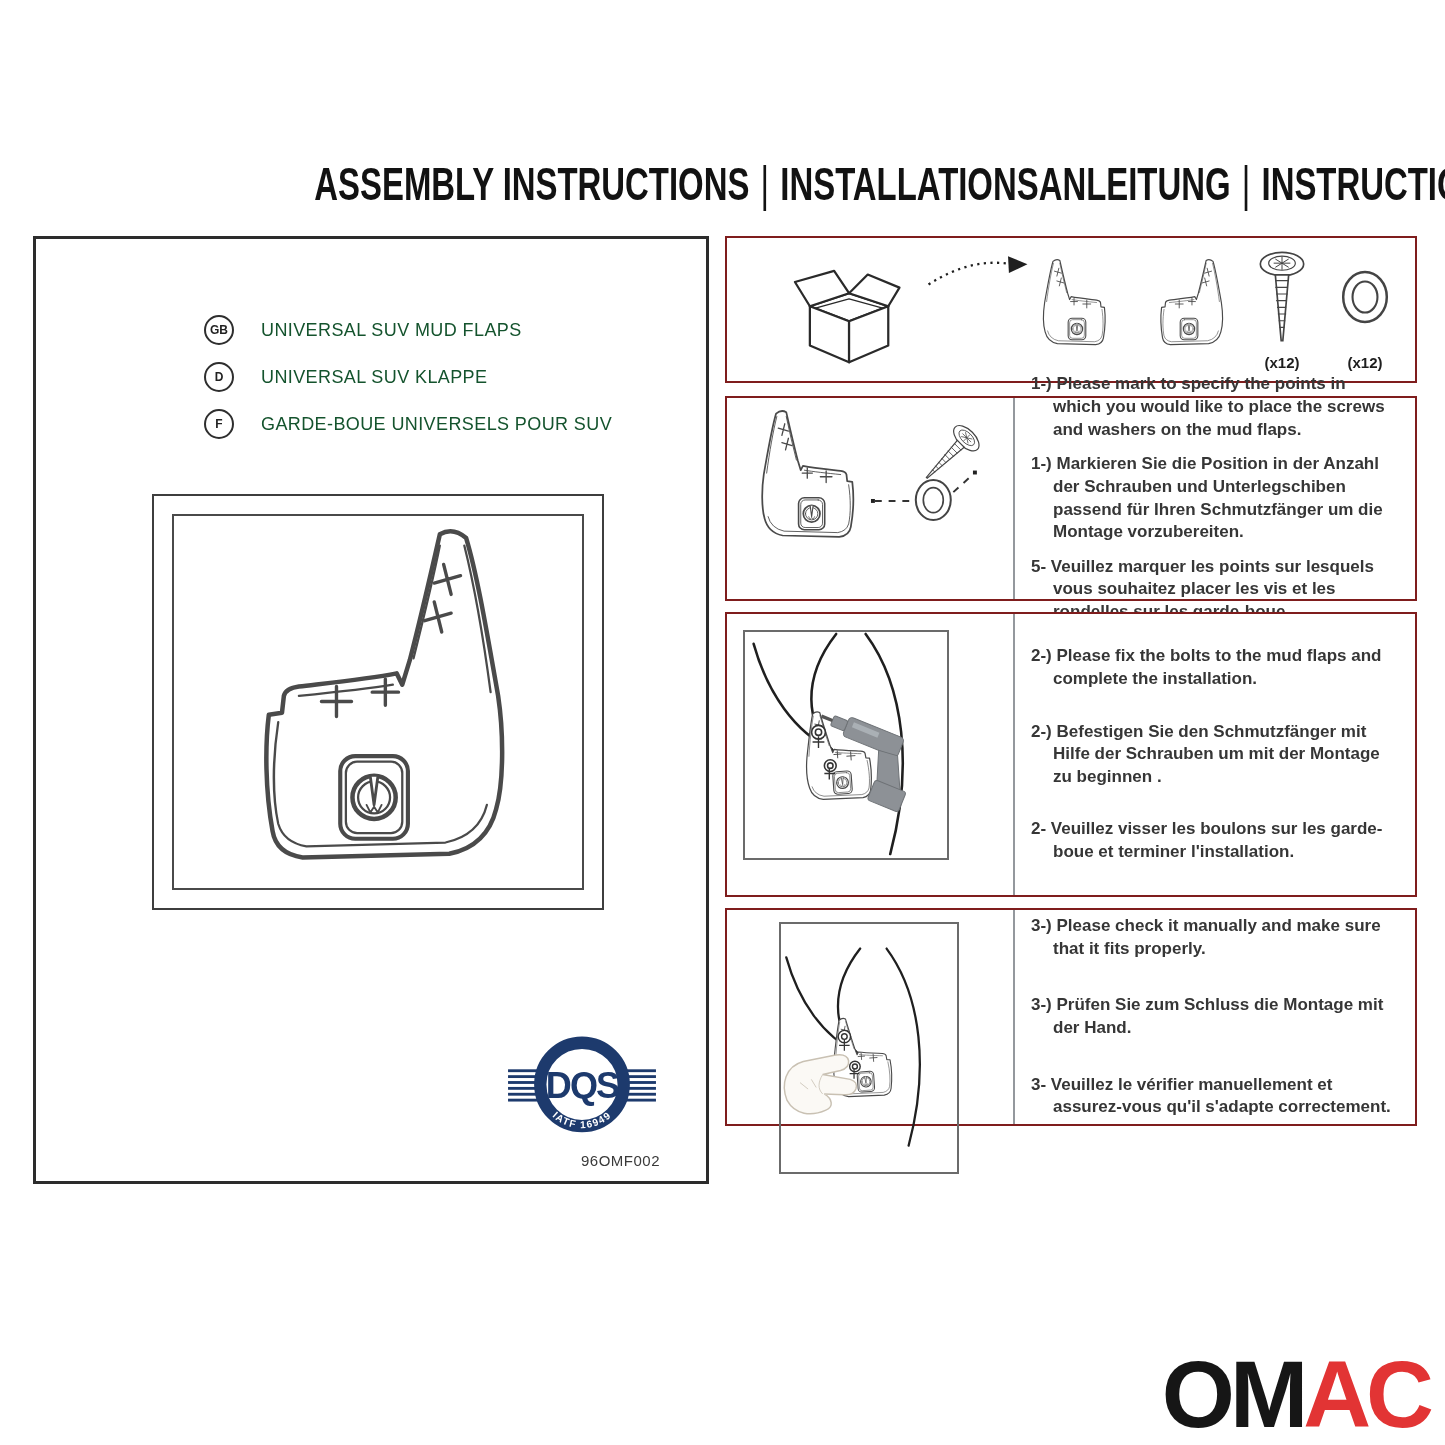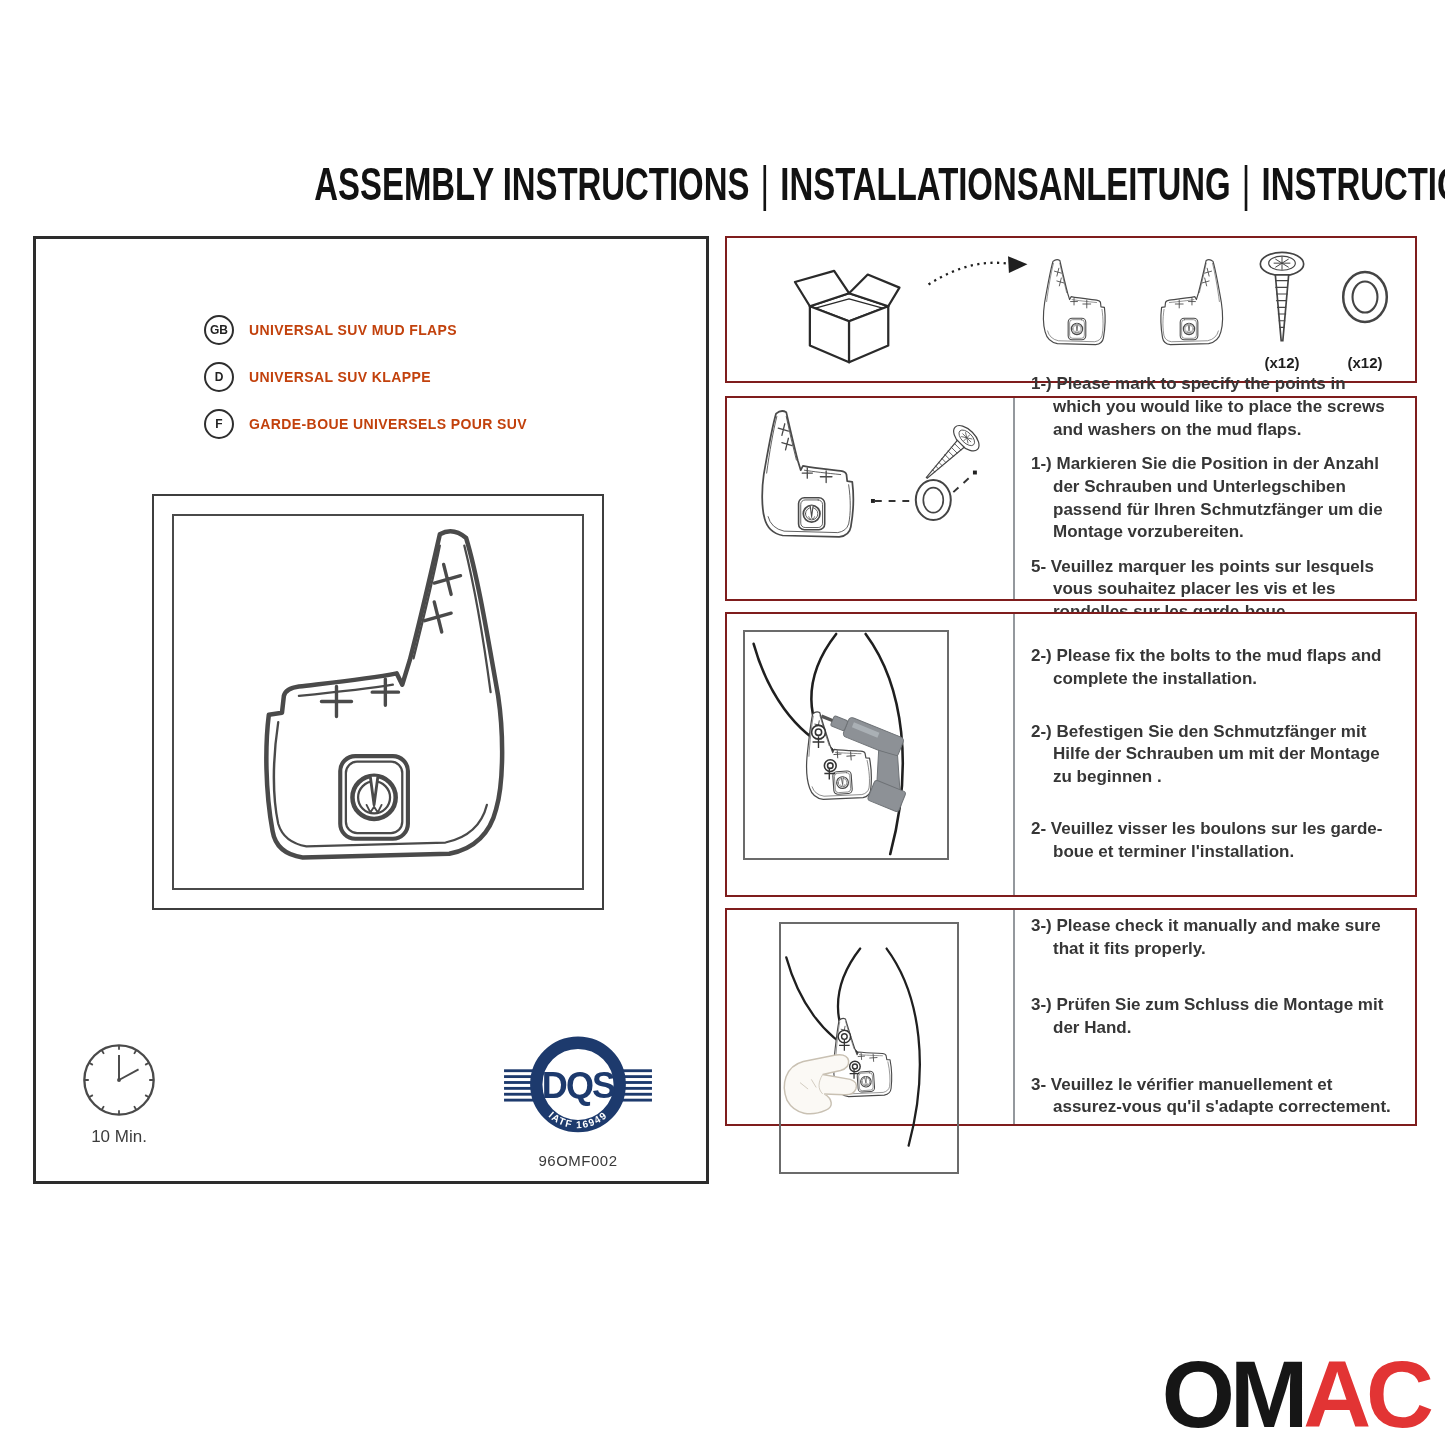--- a/index.html
+++ b/index.html
@@ -9,36 +9,36 @@
   
   .title{position:absolute;top:156px;left:0;width:100%;text-align:center;white-space:nowrap;}
   .title-inner{display:inline-block;transform:scaleX(0.70);transform-origin:center;
                font-size:47px;font-weight:700;color:#121212;}
   .title .sep{display:inline-block;margin:0 16px;font-weight:400;transform:scaleY(1.08);}
 
   
   .panel-left{position:absolute;left:33px;top:236px;width:676px;height:948px;
               border:3px solid #2c2c2c;box-sizing:border-box;background:#fff;}
   .lang-list{position:absolute;left:168px;top:76px;display:flex;flex-direction:column;gap:17px;}
-  .lang-row{display:flex;align-items:center;gap:15px;}
+  .lang-row{display:flex;align-items:center;gap:27px;}
   .lang-code{width:30px;height:30px;border:2px solid #2e2e2e;border-radius:50%;
              display:flex;align-items:center;justify-content:center;
              font-size:12px;font-weight:700;color:#222;flex:0 0 auto;box-sizing:border-box;}
-  .lang-label{font-size:14px;font-weight:700;color:#c2410c;letter-spacing:0.4px;}
+  .lang-label{font-size:18px;font-weight:400;color:#14532d;letter-spacing:0.4px;}
 
   .draw-frame{position:absolute;left:116px;top:255px;width:448px;height:412px;border:2px solid #3e3e3e;}
   .draw-frame-inner{position:absolute;inset:18px;border:2px solid #4a4a4a;
                     display:flex;align-items:center;justify-content:center;}
   .draw-frame-inner svg{width:96%;height:96%;}
 
   .clock-block{position:absolute;left:26px;bottom:34px;width:114px;text-align:center;}
   .clock-block svg{width:80px;height:80px;}
   .clock-label{margin-top:3px;font-size:17px;color:#3c3c3c;}
 
-  .dqs-block{position:absolute;right:40px;bottom:12px;width:176px;text-align:center;}
+  .dqs-block{position:absolute;right:46px;bottom:12px;width:176px;text-align:right;}
   .dqs-block svg{width:156px;height:128px;}
   .product-code{margin-top:0;font-size:15px;color:#3a3a3a;letter-spacing:0.5px;}
 
   
   .rpanel{position:absolute;left:725px;width:692px;border:2px solid #7f1d1d;
           box-sizing:border-box;background:#fff;}
   #p1{top:236px;height:147px;}
   #p2{top:396px;height:205px;}
   #p3{top:612px;height:285px;}
   #p4{top:908px;height:218px;}
@@ -171,34 +171,20 @@
     </div>
 
     <div class="draw-frame">
       <div class="draw-frame-inner">
         <svg viewBox="0 0 200 190">
           <use href="#flap"></use>
         </svg>
       </div>
     </div>
 
-    <div class="clock-block">
-      <svg viewBox="0 0 90 90" fill="none" stroke="#4a4a4a">
-        <circle cx="45" cy="45" r="39" stroke-width="2.6"></circle>
-        <g stroke-width="2">
-          <path d="M79,45 H84 M74.4,62 L78.8,64.5 M62,74.4 L64.5,78.8 M45,79 V84
-                   M28,74.4 L25.5,78.8 M15.6,62 L11.2,64.5 M11,45 H6 M15.6,28 L11.2,25.5
-                   M28,15.6 L25.5,11.2 M45,11 V6 M62,15.6 L64.5,11.2 M74.4,28 L78.8,25.5"></path>
-        </g>
-        <path d="M45,45 L45,17" stroke-width="2.2"></path>
-        <path d="M45,45 L67,33" stroke-width="2.2"></path>
-        <circle cx="45" cy="45" r="2.2" fill="#4a4a4a" stroke="none"></circle>
-      </svg>
-      <div class="clock-label">10 Min.</div>
-    </div>
 
     <div class="dqs-block">
       <svg viewBox="0 0 160 135">
         <g fill="#1d3a6d">
           <rect x="2" y="52" width="40" height="3"></rect>
             <rect x="2" y="58.2" width="40" height="3"></rect>
           <rect x="2" y="64.4" width="40" height="3"></rect>
             <rect x="2" y="70.6" width="40" height="3"></rect>
           <rect x="2" y="76.8" width="40" height="3"></rect>
             <rect x="2" y="83" width="40" height="3"></rect>

